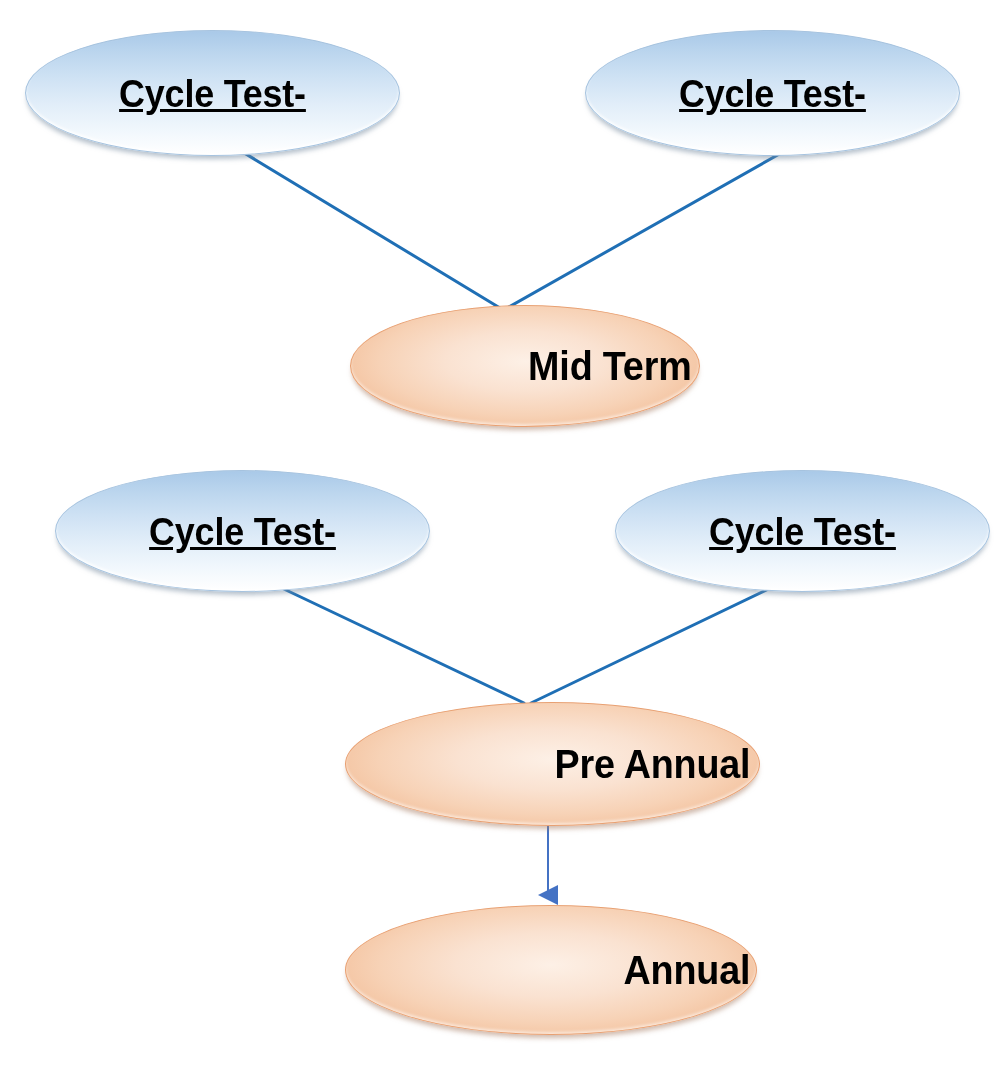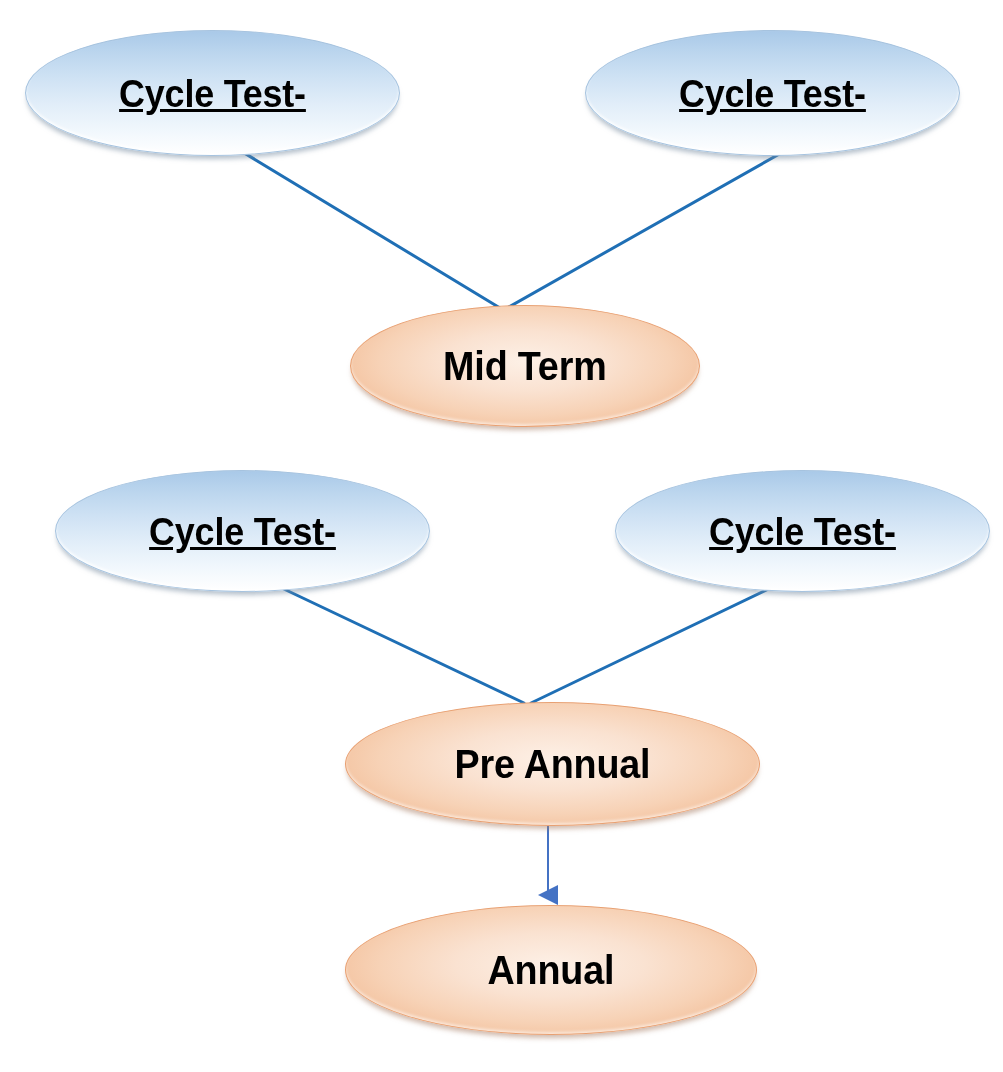--- a/index.html
+++ b/index.html
@@ -71,20 +71,21 @@
       radial-gradient(ellipse 72% 78% at 50% 46%,
         #fdf0e6 0%,
         #fae2d1 32%,
         #f7d2b6 58%,
         #f2bd97 82%,
         #eeae83 100%);
     border: 1px solid #e8a072;
     box-shadow:
       0 5px 5px -2px rgba(170, 130, 105, 0.55),
       inset 0 -2px 3px rgba(255, 255, 255, 0.55);
+    justify-content: flex-end;
   }
   .node-orange .node-label {
     font-size: 41px;
   }
   
   #node-cycle-1 { left: 25px;  top: 30px;  width: 375px; height: 126px; }
   #node-cycle-2 { left: 585px; top: 30px;  width: 375px; height: 126px; }
   #node-cycle-3 { left: 55px;  top: 470px; width: 375px; height: 122px; }
   #node-cycle-4 { left: 615px; top: 470px; width: 375px; height: 122px; }
   #node-mid-term   { left: 350px; top: 305px; width: 350px; height: 122px; }

